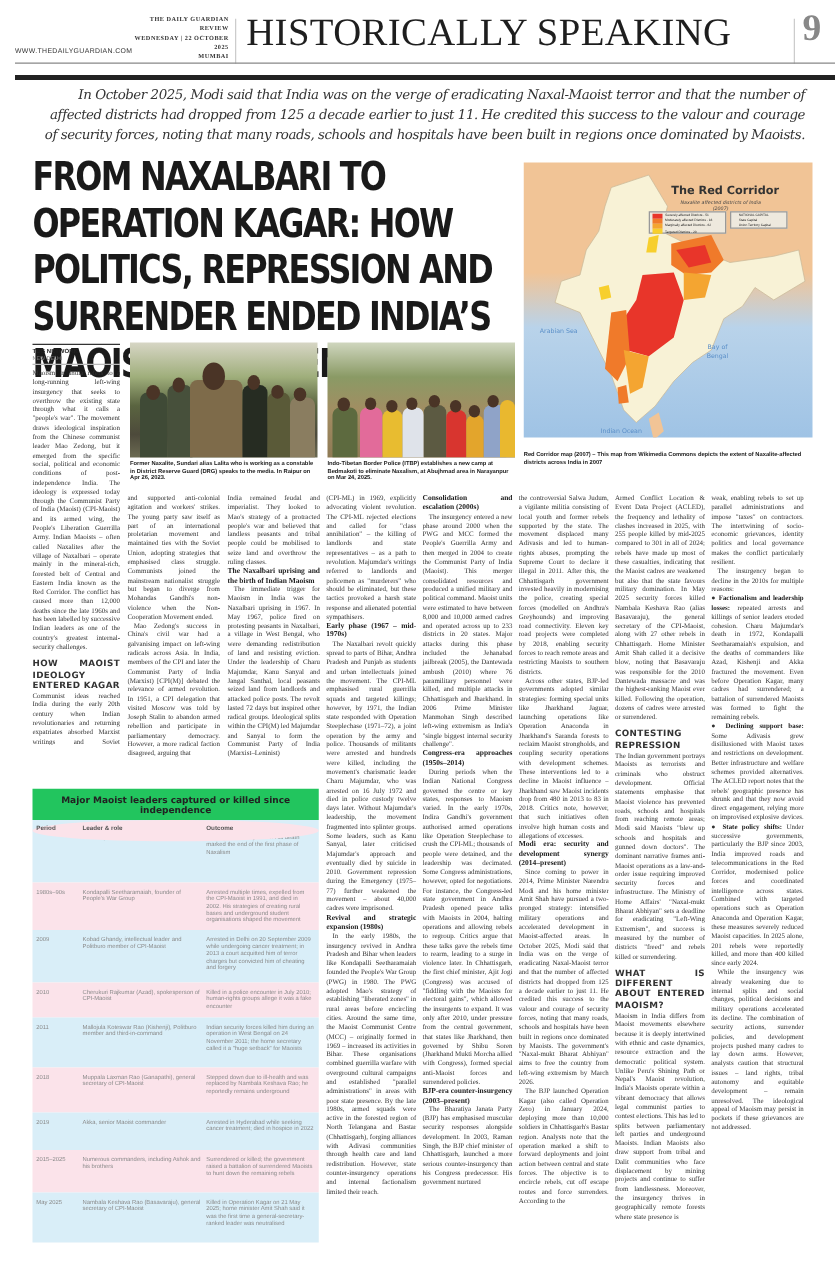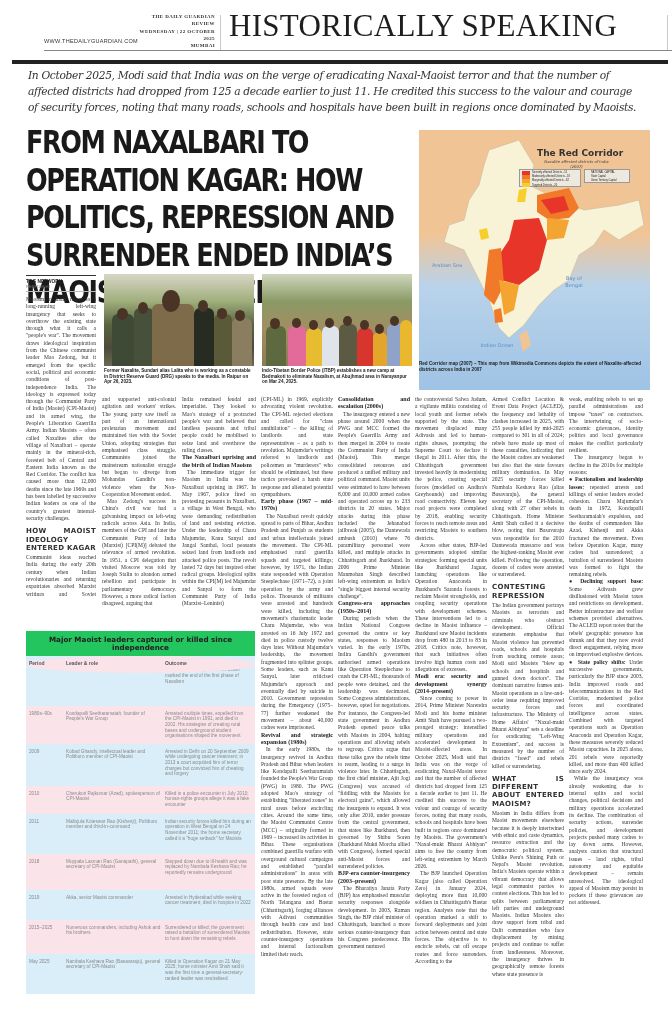--- a/index.html
+++ b/index.html
@@ -1,50 +1,50 @@
 <!DOCTYPE html>
 <html><head>
 <meta charset="utf-8">
 <style>
   * { box-sizing: border-box; margin: 0; padding: 0; }
   html, body { width: 672px; height: 1024px; background: #fff; overflow: hidden; }
   body { font-family: "Liberation Serif", serif; color: #222; position: relative; }
 
   
-  .masthead { position: absolute; left: 0; top: 0; width: 592px; height: 60px; margin-left: 32px; }
+  .masthead { position: absolute; left: 0; top: 0; width: 592px; height: 60px; }
   .site-url { position: absolute; left: 12px; top: 38px; font-family: "Liberation Sans", sans-serif; font-size: 5.5px; letter-spacing: 0.3px; color: #333; }
   .pub-info { position: absolute; left: 95px; top: 13px; width: 88px; text-align: right; font-family: "Liberation Serif", serif; font-size: 5px; line-height: 7.3px; letter-spacing: 0.4px; font-weight: bold; color: #333; }
   .vsep1 { position: absolute; left: 188px; top: 15px; width: 1px; height: 36px; background: #ccc; }
   .section-title { position: absolute; left: 197px; top: 8px; font-family: "Liberation Serif", serif; font-size: 31px; letter-spacing: 0.3px; color: #1e1e1e; white-space: nowrap; }
   .vsep2 { position: absolute; left: 635px; top: 15px; width: 1px; height: 36px; background: #ccc; }
   .page-num { position: absolute; left: 642px; top: 6px; font-family: "Liberation Serif", serif; font-size: 30px; color: #888; font-weight: bold; }
   .top-rule { position: absolute; left: 12px; top: 50px; width: 656px; height: 1px; background: #888; }
   .dark-bar { position: absolute; left: 12px; top: 60px; width: 656px; height: 4px; background: #222; }
 
   
-  .deck { position: absolute; left: 28px; top: 68px; width: 616px; font-family: "DejaVu Serif", serif; font-style: italic; font-size: 10.7px; line-height: 16px; text-align: left; color: #333; letter-spacing: -0.35px; }
+  .deck { position: absolute; left: 28px; top: 68px; width: 616px; font-family: "DejaVu Serif", serif; font-style: italic; font-size: 10.7px; line-height: 16px; text-align: right; color: #333; letter-spacing: -0.35px; }
 
   
   .headline { position: absolute; left: 26px; top: 123px; width: 390px; font-family: "DejaVu Sans", sans-serif; font-weight: bold; font-size: 25.5px; line-height: 30px; letter-spacing: -1.4px; color: #1a1a1a; transform: scaleY(1.25); transform-origin: top left; }
 
   
   .byline { position: absolute; left: 26px; top: 275px; width: 70px; border-top: 1.5px solid #333; padding-top: 3px; font-family: "Liberation Sans", sans-serif; }
   .byline .org { font-size: 4.8px; font-weight: bold; color: #222; }
   .byline .place { font-size: 4.3px; color: #777; border-bottom: 0.5px solid #bbb; padding-bottom: 2px; }
 
   
   .photo { position: absolute; overflow: hidden; }
   .photo1 { left: 104px; top: 274px; width: 150px; height: 92px; background: linear-gradient(180deg, #d7d6c5 0%, #9fae7b 30%, #5a6440 55%, #4d4a3b 80%, #6b6a52 100%); }
   .photo2 { left: 262px; top: 274px; width: 150px; height: 92px; background: linear-gradient(180deg, #cfd6be 0%, #8a9a65 30%, #a38d62 60%, #8e7a55 100%); }
   .person { position: absolute; bottom: 0; border-radius: 6px 6px 0 0; }
   .head { position: absolute; border-radius: 50%; background: #4a3426; }
   .caption { position: absolute; font-family: "Liberation Sans", sans-serif; font-weight: bold; font-size: 4.6px; line-height: 5.6px; color: #222; }
 
   
-  .map { position: absolute; left: 419px; top: 130px; width: 231px; height: 260px; background: linear-gradient(180deg, #f1c496 0%, #f1c496 40%, #b9d3ea 60%, #9fc3e5 100%); overflow: hidden; }
+  .map { position: absolute; left: 419px; top: 130px; width: 231px; height: 220px; background: linear-gradient(180deg, #f1c496 0%, #f1c496 40%, #b9d3ea 60%, #9fc3e5 100%); overflow: hidden; }
   .map-title { position: absolute; left: 118px; top: 18px; font-family: "DejaVu Sans", sans-serif; font-weight: bold; font-size: 9px; color: #333; }
   .map-sub { position: absolute; left: 125px; top: 29px; font-family: "DejaVu Sans", sans-serif; font-style: italic; font-size: 3.8px; color: #444; text-align: center; width: 65px; }
   .legend { position: absolute; left: 100px; top: 39px; width: 62px; height: 18px; background: #eee9de; border: 0.5px solid #999; font-family: "Liberation Sans", sans-serif; font-size: 2.6px; line-height: 4.2px; padding: 1px 1px 1px 12px; }
   .legend .sw { position: absolute; left: 2px; width: 8px; height: 4px; }
   .legend2 { position: absolute; left: 165px; top: 39px; width: 46px; height: 14px; background: #eee9de; border: 0.5px solid #999; font-family: "Liberation Sans", sans-serif; font-size: 2.6px; line-height: 4.2px; padding: 1px 2px 1px 6px; }
   .sea-label { position: absolute; font-family: "DejaVu Sans", sans-serif; font-size: 5px; color: #5b8fc8; text-align: center; line-height: 7px; }
   .map-caption { position: absolute; left: 419px; top: 361px; width: 235px; font-family: "Liberation Sans", sans-serif; font-weight: bold; font-size: 4.6px; line-height: 5.6px; color: #222; }
 
   
   .col { position: absolute; font-family: "Liberation Serif", serif; font-size: 5.55px; line-height: 7.3px; text-align: justify; color: #333; hyphens: auto; overflow: hidden; }

